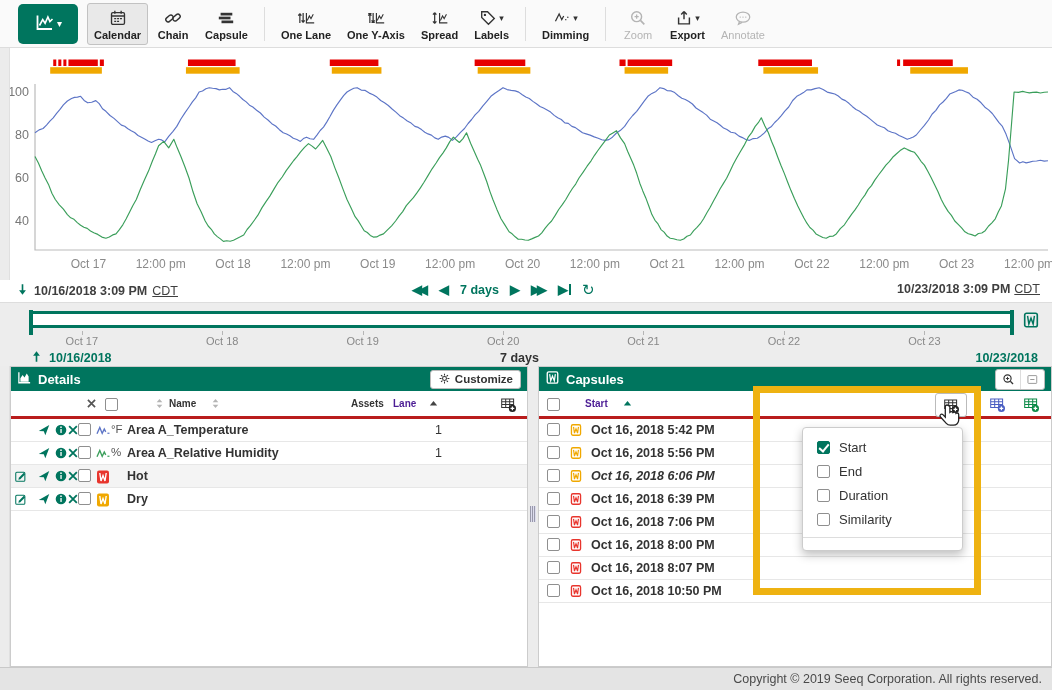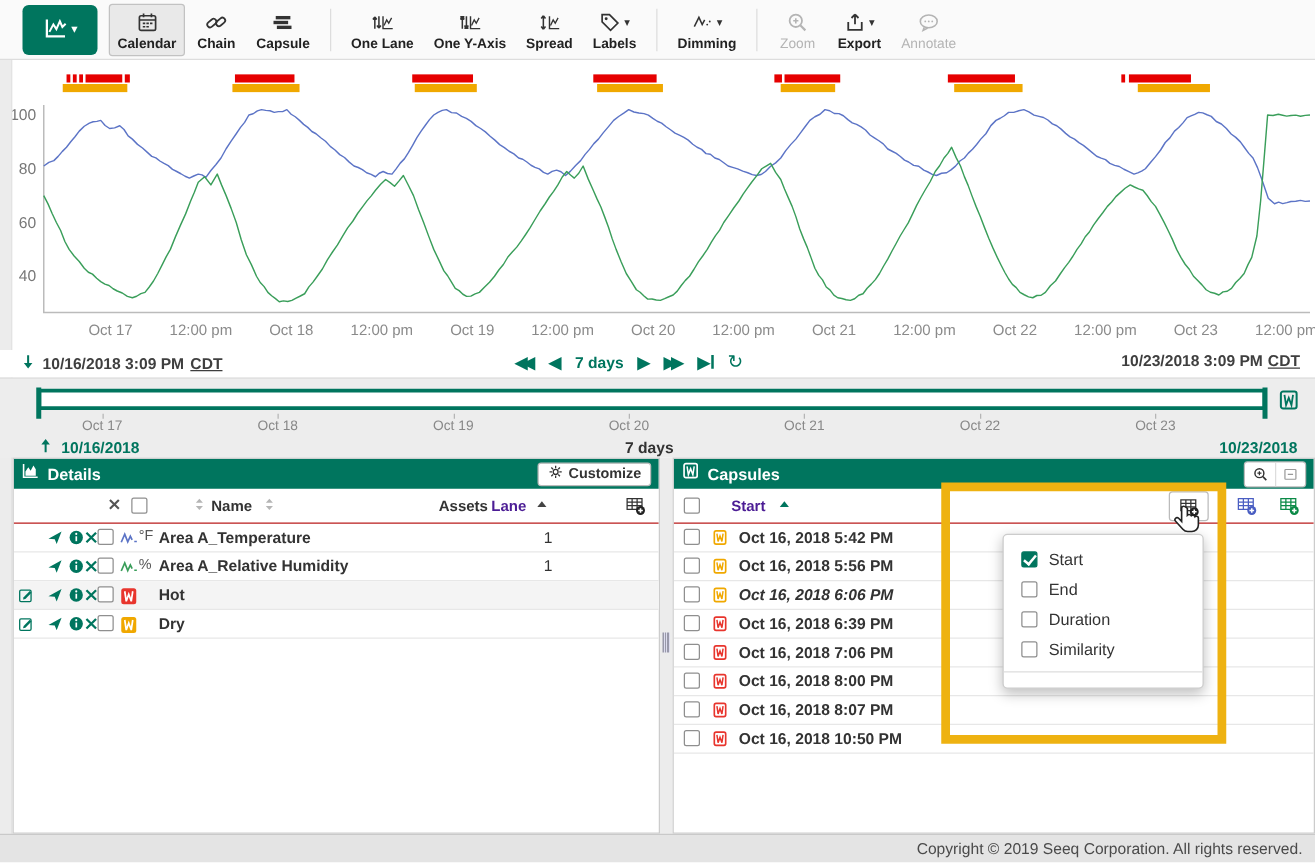--- a/index.html
+++ b/index.html
@@ -24,21 +24,21 @@
   .tb-sep { width:1px; height:34px; background:#ddd; margin:0 8px; }
 
   
   #chart-wrap { position:absolute; left:10px; top:48px; width:1042px; height:232px; background:#fff; }
   #left-rail { position:absolute; left:0; top:48px; width:10px; height:619px; background:#ececec; border-right:1px solid #e0e0e0; }
   #rail-collapse { position:absolute; left:0; top:280px; width:10px; text-align:center; color:#666; font-size:13px; cursor:pointer; }
 
   
   #duration-row { position:absolute; left:0; top:280px; width:1052px; height:22px; background:#fff; font-size:12.5px; }
   .dur-date { color:#3f3f3f; font-weight:700; }
-  .dur-tz { color:#3f3f3f; font-weight:700; text-decoration:underline; cursor:pointer; }
+  .dur-tz { color:#3f3f3f; font-weight:400; text-decoration:underline; cursor:pointer; }
   #dur-left { position:absolute; left:16px; top:2px; display:flex; align-items:center; gap:5px; }
   #dur-right { position:absolute; right:12px; top:2px; display:flex; align-items:center; gap:4px; }
   #dur-nav { position:absolute; left:412px; top:1px; display:flex; align-items:center; gap:11px; color:#00755e; }
   .nav-arrow { color:#00755e; font-size:13px; cursor:pointer; line-height:18px; font-weight:700; }
   .nav-arrow.dbl { letter-spacing:-4px; padding-right:4px; }
   #nav-dur-label { color:#00755e; font-size:12.5px; font-weight:600; cursor:pointer; }
   .nav-step { position:relative; padding-right:3px; }
   .nav-step:after { content:""; position:absolute; right:0; top:3px; width:2px; height:11px; background:#00755e; }
   #nav-refresh { font-size:15px; font-weight:400; }
   .green-arrow svg { width:13px; height:15px; color:#00755e; }
@@ -66,21 +66,21 @@
   .panel-header svg { width:15px; height:15px; }
   .panel-title { font-size:13px; font-weight:700; }
   #customize-btn { margin-left:auto; height:19px; background:#fff; border:1px solid #bbb; border-radius:3px; color:#333;
     font-size:11.5px; font-weight:600; display:flex; align-items:center; gap:4px; padding:0 7px; cursor:pointer; }
   #customize-btn svg { width:13px; height:13px; }
   .hdr-btn-group { margin-left:auto; display:flex; background:#fff; border:1px solid #bbb; border-radius:3px; }
   .hdr-sm-btn { width:24px; height:19px; display:flex; align-items:center; justify-content:center; color:#333; cursor:pointer; }
   .hdr-sm-btn + .hdr-sm-btn { border-left:1px solid #ddd; color:#999; }
   .hdr-sm-btn svg { width:13px; height:13px; }
 
-  .col-header { position:relative; height:28px; border-bottom:1px solid #b91c1c; font-size:12px; color:#333; font-weight:700; }
+  .col-header { position:relative; height:28px; border-bottom:3px solid #b91c1c; font-size:10px; color:#333; font-weight:700; }
   .col-header .abs { position:absolute; top:7px; }
   .cb { width:13px; height:13px; border:1px solid #8f8f8f; border-radius:2px; background:#fff; display:inline-block; cursor:pointer; }
   .cb.checked { background:#00755e; border-color:#00755e; position:relative; }
   .cb.checked:after { content:""; position:absolute; left:3px; top:0.5px; width:4px; height:8px;
     border:solid #fff; border-width:0 2px 2px 0; transform:rotate(40deg); }
   .ticon { display:inline-flex; } .ticon svg { width:14px; height:14px; }
   .ticon16 svg { width:16px; height:16px; }
 
   .d-row { position:relative; height:23px; border-bottom:1px solid #e7e7e7; font-size:12.5px; color:#333; }
   .d-row.alt { background:#f4f4f4; }

